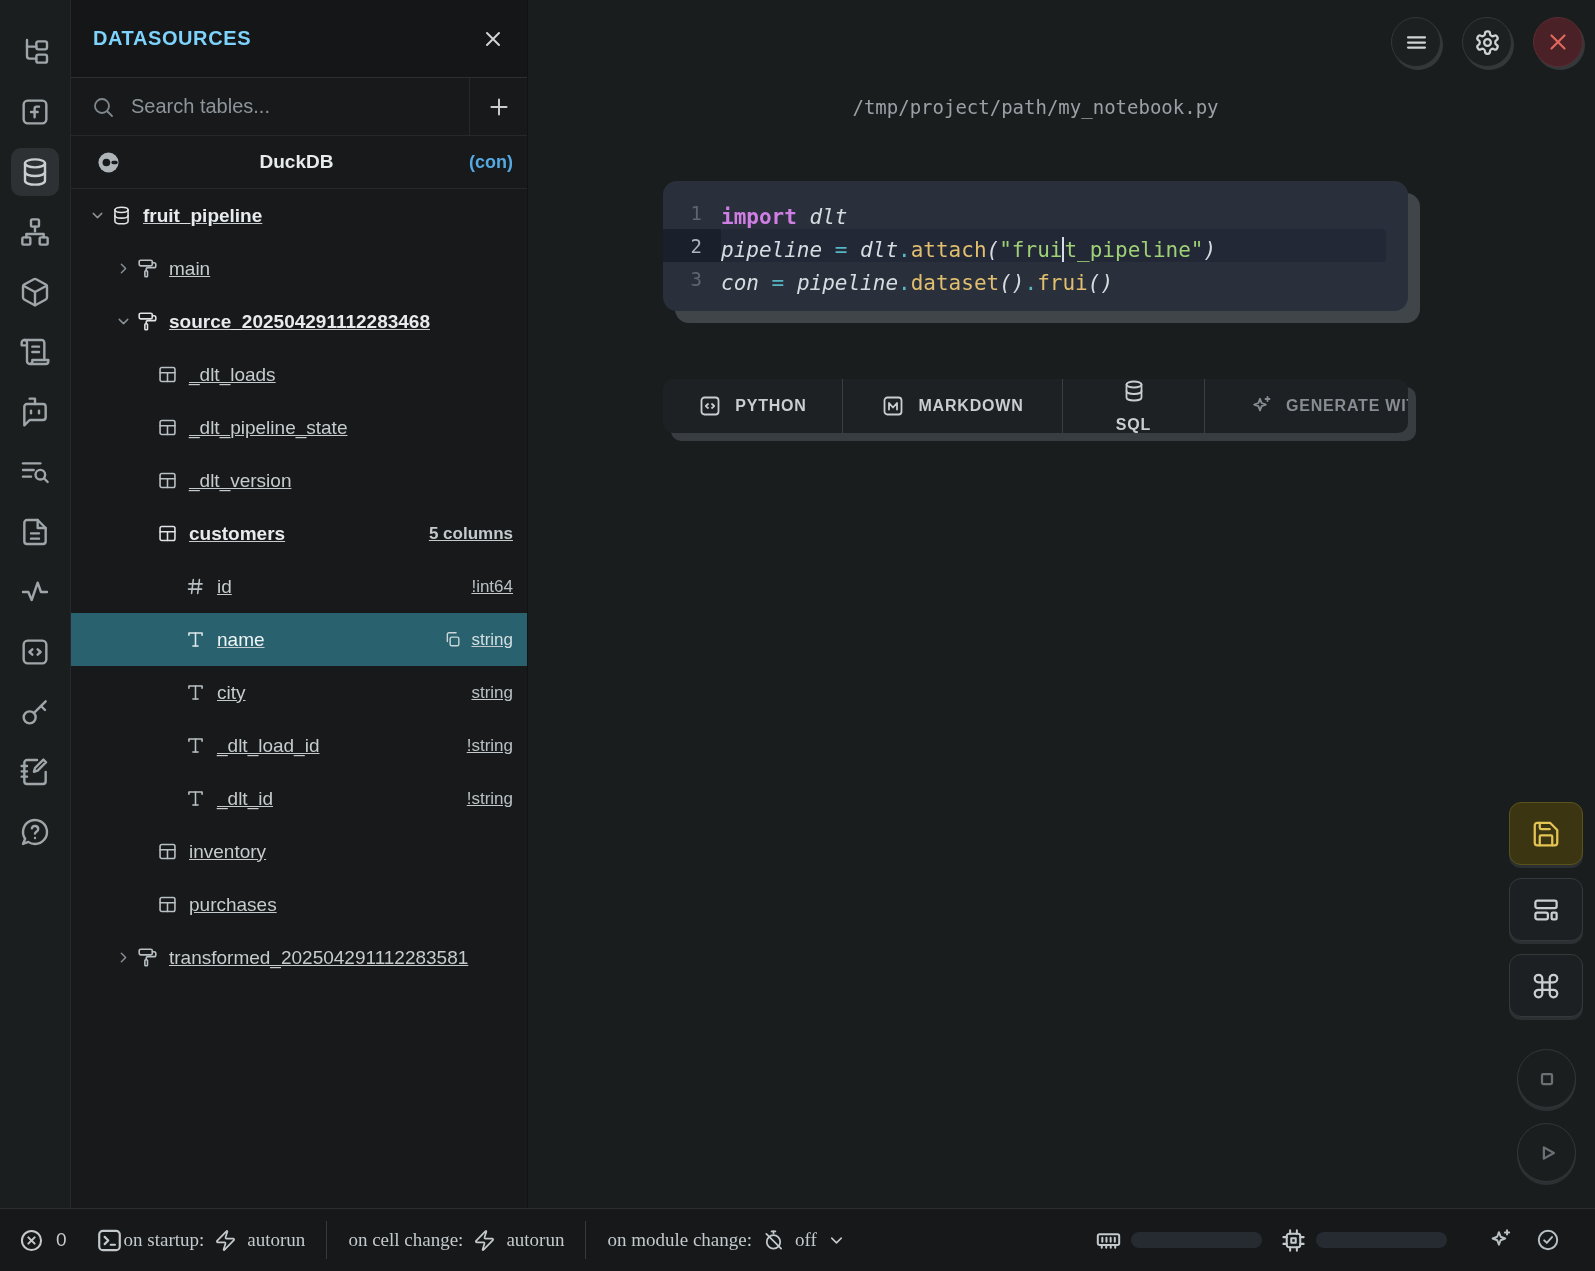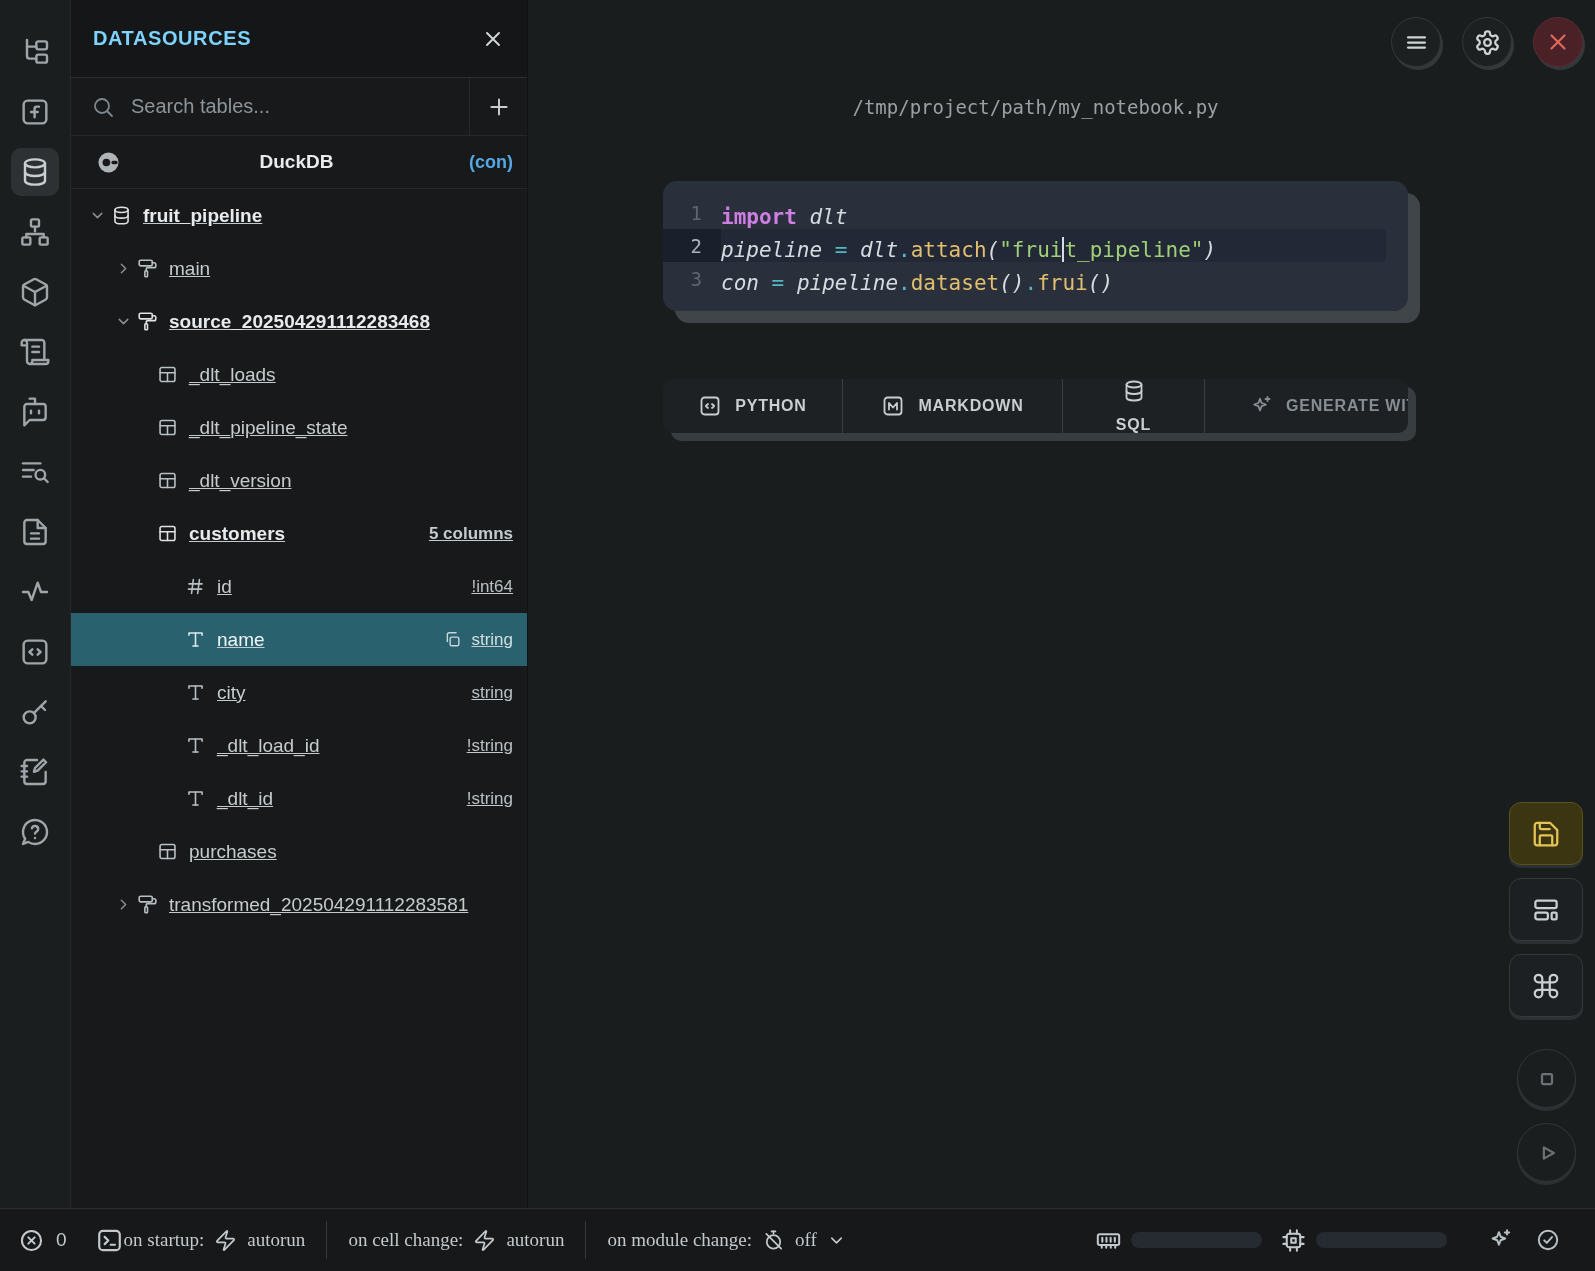--- a/index.html
+++ b/index.html
@@ -417,20 +417,31 @@
     <span class="icon ticon">
             <svg viewBox="0 0 24 24" width="21" height="21" fill="none" stroke="currentColor" stroke-width="1.8" stroke-linecap="round" stroke-linejoin="round">
               <polyline points="4.5 7 4.5 4.5 19.5 4.5 19.5 7"></polyline>
               <line x1="12" y1="4.5" x2="12" y2="19.5"></line>
               <line x1="9" y1="19.5" x2="15" y2="19.5"></line>
             </svg>
           </span>
     <span>_dlt_id</span>
     <span class="spacer"></span>
           <span class="dtype">!string</span>
+        </div>
+        <div class="tree-row lvl3  ">
+    <span class="icon ticon">
+            <svg viewBox="0 0 24 24" width="21" height="21" fill="none" stroke="currentColor" stroke-width="1.8" stroke-linecap="round" stroke-linejoin="round">
+              <rect x="3.5" y="4" width="17" height="16" rx="2"></rect>
+              <path d="M3.5 10h17"></path>
+              <path d="M12 10v10"></path>
+            </svg>
+          </span>
+    <span>inventory</span>
+    <span class="spacer"></span>
         </div>
         <div class="tree-row lvl3  ">
     <span class="icon ticon">
             <svg viewBox="0 0 24 24" width="21" height="21" fill="none" stroke="currentColor" stroke-width="1.8" stroke-linecap="round" stroke-linejoin="round">
               <rect x="3.5" y="4" width="17" height="16" rx="2"></rect>
               <path d="M3.5 10h17"></path>
               <path d="M12 10v10"></path>
             </svg>
           </span>
     <span>purchases</span>

